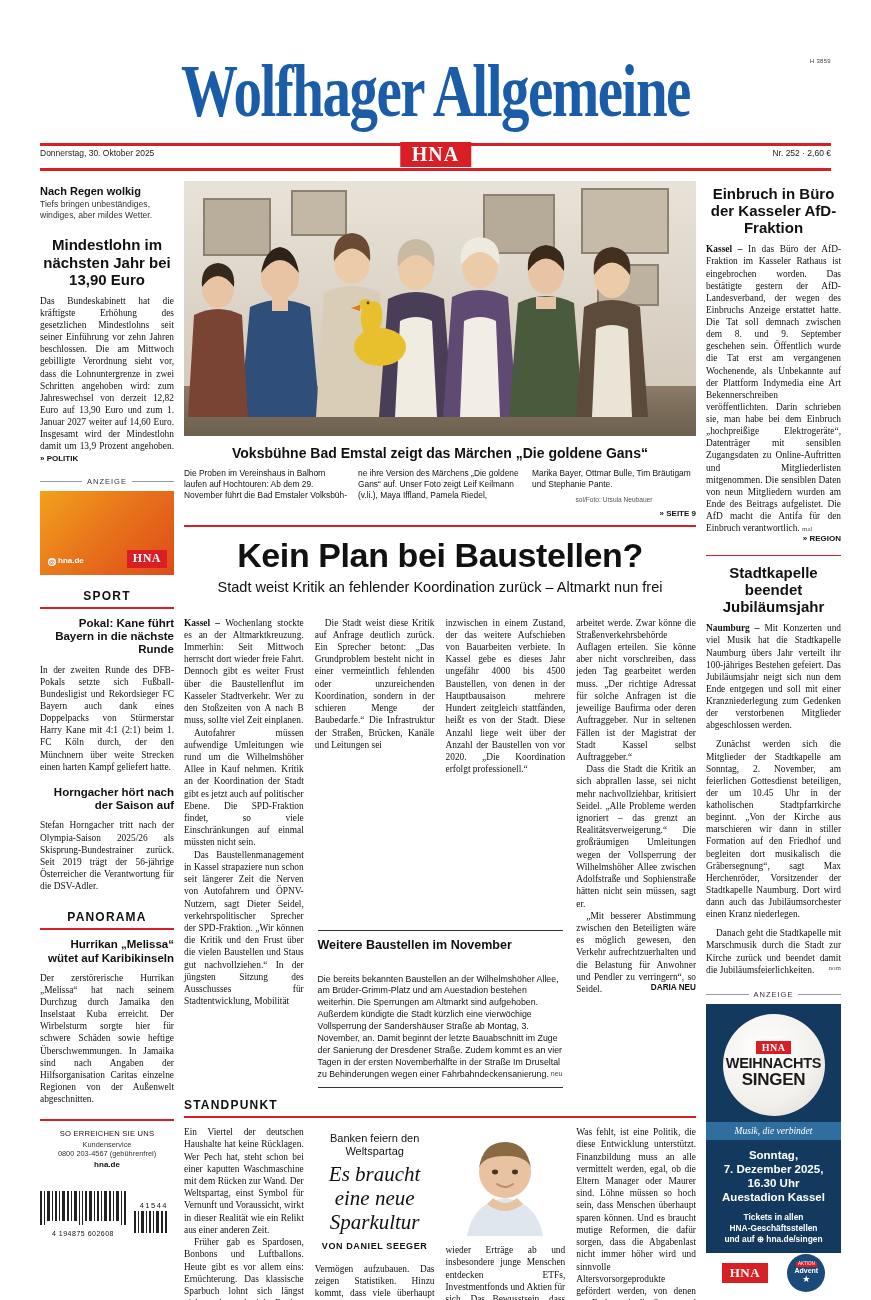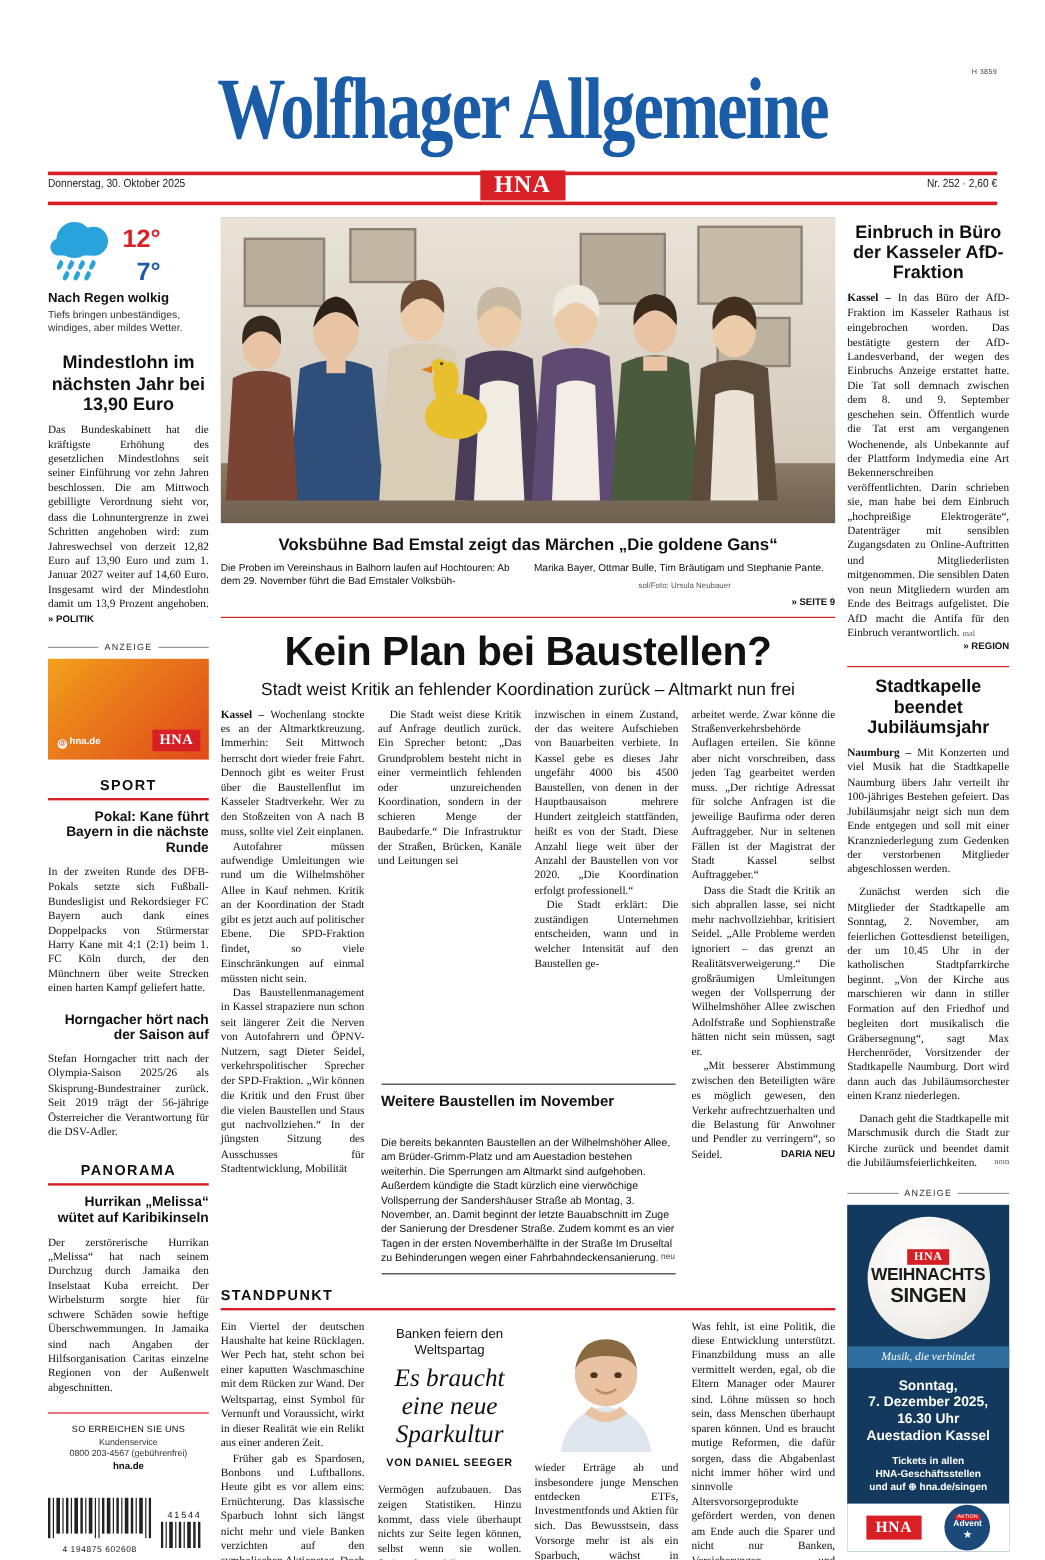--- a/index.html
+++ b/index.html
@@ -188,21 +188,21 @@
 
   
   .main-hl{
     font-family:"Liberation Sans",sans-serif;font-weight:700;font-size:34px;
     text-align:center;margin-top:11px;color:#111;letter-spacing:-.4px;line-height:1;
   }
   .main-sub{
     font-family:"Liberation Sans",sans-serif;font-size:14.5px;
     text-align:center;margin-top:7px;color:#111;
   }
-  .art-cols{display:flex;gap:11px;margin-top:7px;}
+  .art-cols{display:flex;gap:11px;margin-top:22px;}
   .art-col{flex:1;}
   .art-p{
     font-family:"Liberation Serif",serif;font-size:9.4px;line-height:1.3;
     text-align:justify;color:#111;text-indent:10px;hyphens:auto;margin:0;
   }
   .art-p.first{text-indent:0;}
   .art-author{font-family:"Liberation Sans",sans-serif;font-weight:700;font-size:8.2px;float:right;}
 
   
   .boxed{border-top:1.2px solid #333;border-bottom:1.2px solid #333;padding:7px 0 6px;margin-top:8px;}
@@ -290,39 +290,20 @@
       <div class="hna-box">HNA</div>
       <div class="mast-issue">Nr. 252  ·  2,60 €</div>
     </div>
     <div class="masthead-rule2"></div>
   </div>
 
   <div class="grid">
 
     <div class="col-left">
 
-      <div class="weather">
-        <div class="wicon">
-          <div class="cloudbar"></div>
-          <div class="cloud"></div>
-          <div class="drops">
-            <span class="drop" style="left:2px;top:0"></span>
-            <span class="drop" style="left:11px;top:0"></span>
-            <span class="drop" style="left:20px;top:0"></span>
-            <span class="drop" style="left:29px;top:0"></span>
-            <span class="drop" style="left:7px;top:9px"></span>
-            <span class="drop" style="left:16px;top:9px"></span>
-            <span class="drop" style="left:25px;top:9px"></span>
-          </div>
-        </div>
-        <div class="temps">
-          <div class="t-high">12°</div>
-          <div class="t-low">7°</div>
-        </div>
-      </div>
       <div class="wx-head">Nach Regen wolkig</div>
       <div class="wx-sub">Tiefs bringen unbeständiges, windiges, aber mildes Wetter.</div>
 
       <div class="hl-left">Mindestlohn im nächsten Jahr bei 13,90 Euro</div>
       <div class="body-serif"><span>Das Bundeskabinett hat die kräftigste Erhöhung des gesetzlichen Mindestlohns seit seiner Einführung vor zehn Jahren beschlossen. Die am Mittwoch gebilligte Verordnung sieht vor, dass die Lohnuntergrenze in zwei Schritten angehoben wird: zum Jahreswechsel von derzeit 12,82 Euro auf 13,90 Euro und zum 1. Januar 2027 weiter auf 14,60 Euro. Insgesamt wird der Mindestlohn damit um 13,9 Prozent angehoben.</span> <span class="ref">» POLITIK</span></div>
 
       <div class="anzeige-label">ANZEIGE</div>
       <div class="ad-hna">
         <div class="url"><span class="globe">@</span><span>hna.de</span></div>
         <div class="hna-mini">HNA</div>
@@ -461,20 +442,21 @@
             <ellipse cx="34" cy="108" rx="16" ry="19" fill="#e8c3a4"></ellipse>
             <path d="M18 106 q16 -22 32 0 q2 -22 -16 -24 q-18 2 -16 24z" fill="#35281c"></path>
             <path d="M10 134 q24 -12 48 0 l6 102 h-60z" fill="#7a4434"></path>
           </g>
         </svg>
       </div>
 
       <div class="cap-head">Voksbühne Bad Emstal zeigt das Märchen „Die goldene Gans“</div>
       <div class="cap-cols">
         <div class="cap-col">Die Proben im Vereinshaus in Balhorn laufen auf Hochtouren: Ab dem 29. November führt die Bad Emstaler Volksbüh-</div>
+        <div class="cap-col">ne ihre Version des Märchens „Die goldene Gans“ auf. Unser Foto zeigt Leif Keilmann (v.li.), Maya Iffland, Pamela Riedel,</div>
         <div class="cap-col clearfix">
           <span>Marika Bayer, Ottmar Bulle, Tim Bräutigam und Stephanie Pante.</span>
           <div style="text-align:center;margin-top:3px;">
             <span class="cap-credit">sol/Foto: Ursula Neubauer</span>
           </div>
           <span class="cap-seite">» SEITE 9</span>
         </div>
       </div>
       <div class="rule-red-thin" style="margin-top:6px"></div>
 
@@ -488,21 +470,20 @@
           <p class="art-p">Autofahrer müssen aufwendige Umleitungen wie rund um die Wilhelmshöher Allee in Kauf nehmen. Kritik an der Koordination der Stadt gibt es jetzt auch auf politischer Ebene. Die SPD-Fraktion findet, so viele Einschränkungen auf einmal müssten nicht sein.</p>
           <p class="art-p">Das Baustellenmanagement in Kassel strapaziere nun schon seit längerer Zeit die Nerven von Autofahrern und ÖPNV-Nutzern, sagt Dieter Seidel, verkehrspolitischer Sprecher der SPD-Fraktion. „Wir können die Kritik und den Frust über die vielen Baustellen und Staus gut nachvollziehen.“ In der jüngsten Sitzung des Ausschusses für Stadtentwicklung, Mobilität</p>
         </div>
 
         <div class="art-col">
           <p class="art-p">Die Stadt weist diese Kritik auf Anfrage deutlich zurück. Ein Sprecher betont: „Das Grundproblem besteht nicht in einer vermeintlich fehlenden oder unzureichenden Koordination, sondern in der schieren Menge der Baubedarfe.“ Die Infrastruktur der Straßen, Brücken, Kanäle und Leitungen sei</p>
         </div>
 
         <div class="art-col">
           <p class="art-p first">inzwischen in einem Zustand, der das weitere Aufschieben von Bauarbeiten verbiete. In Kassel gebe es dieses Jahr ungefähr 4000 bis 4500 Baustellen, von denen in der Hauptbausaison mehrere Hundert zeitgleich stattfänden, heißt es von der Stadt. Diese Anzahl liege weit über der Anzahl der Baustellen von vor 2020. „Die Koordination erfolgt professionell.“</p>
-          <p class="art-p">Die Stadt erklärt: Die zuständigen Unternehmen entscheiden, wann und in welcher Intensität auf den Baustellen ge-</p>
         </div>
 
         <div class="art-col">
           <p class="art-p first">arbeitet werde. Zwar könne die Straßenverkehrsbehörde Auflagen erteilen. Sie könne aber nicht vorschreiben, dass jeden Tag gearbeitet werden muss. „Der richtige Adressat für solche Anfragen ist die jeweilige Baufirma oder deren Auftraggeber. Nur in seltenen Fällen ist der Magistrat der Stadt Kassel selbst Auftraggeber.“</p>
           <p class="art-p">Dass die Stadt die Kritik an sich abprallen lasse, sei nicht mehr nachvollziehbar, kritisiert Seidel. „Alle Probleme werden ignoriert – das grenzt an Realitätsverweigerung.“ Die großräumigen Umleitungen wegen der Vollsperrung der Wilhelmshöher Allee zwischen Adolfstraße und Sophienstraße hätten nicht sein müssen, sagt er.</p>
           <p class="art-p clearfix"><span>„Mit besserer Abstimmung zwischen den Beteiligten wäre es möglich gewesen, den Verkehr aufrechtzuerhalten und die Belastung für Anwohner und Pendler zu verringern“, so Seidel.</span> <span class="art-author">DARIA NEU</span></p>
         </div>
       </div>
 
       <div style="display:flex;gap:11px;margin-top:-86px;pointer-events:none;">

